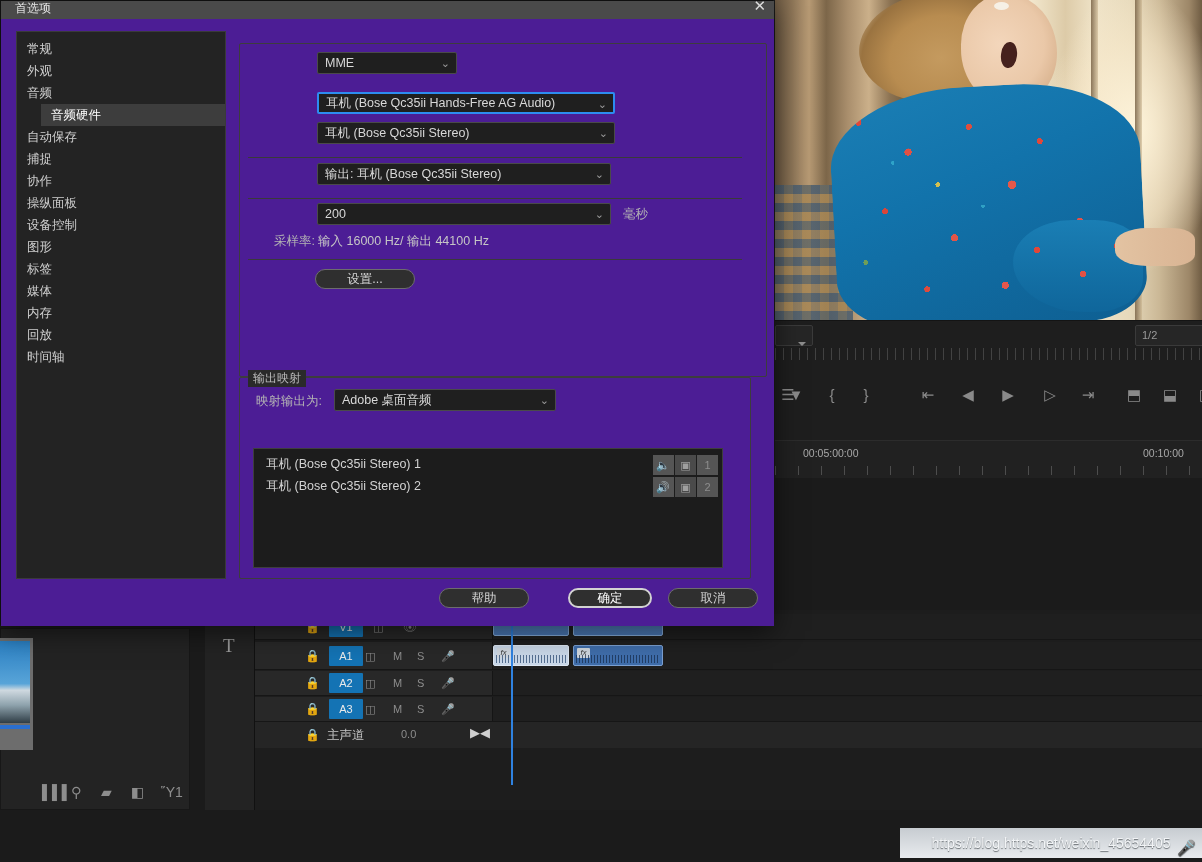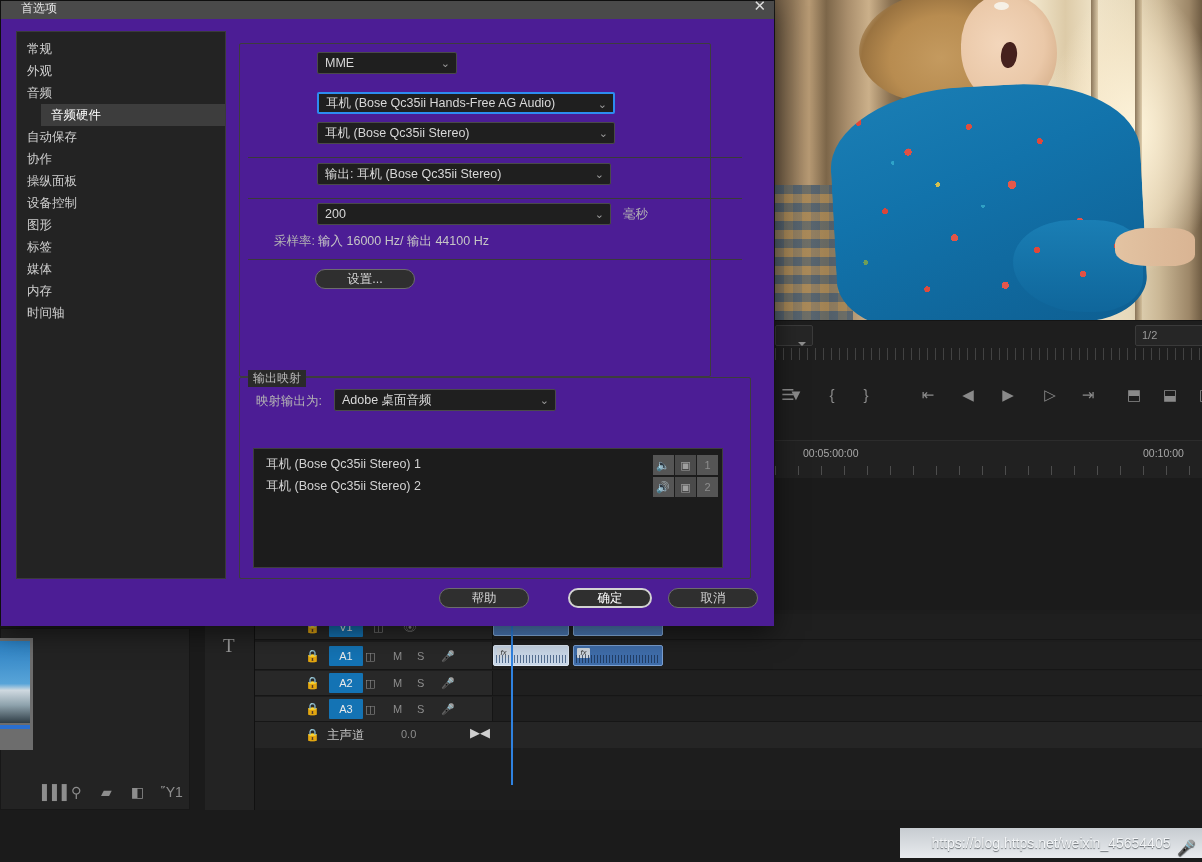--- a/index.html
+++ b/index.html
@@ -148,21 +148,21 @@
   .watermark { position: absolute; right: 0; bottom: 4px; width: 302px; height: 30px;
     background: linear-gradient(180deg,#c7ccd1,#e8ebee);
     color: #f2f4f6; font-size: 14px; line-height: 30px; text-align: center;
     text-shadow: 0 1px 1px rgba(90,95,100,.9); }
   .wm-mic { position: absolute; right: 6px; top: 5px; color: #2b2b2b; font-size: 15px; }
 
   
   .dlg { position: absolute; left: 0; top: 0; width: 773px; height: 625px;
     background: #262626; border: 1px solid #0f0f0f; box-shadow: 0 6px 26px rgba(0,0,0,.6); }
   .dlg-title { position: absolute; left: 0; top: 0; width: 773px; height: 34px;
-    background: #4a4a4a; color: #e3e3e3; font-size: 12px; line-height: 14px; padding-left: 20px; overflow: hidden; }
+    background: #4a4a4a; color: #e3e3e3; font-size: 12px; line-height: 14px; padding-left: 14px; overflow: hidden; }
   .dlg-close { position: absolute; right: 8px; top: -2px; color: #dcdcdc; font-size: 15px; }
   .dlg-body { position: absolute; left: 0; top: 18px; width: 773px; height: 607px; background: #4c1d95; }
 
   .cat-list { position: absolute; left: 15px; top: 12px; width: 210px; height: 548px;
     background: #232323; border: 1px solid #3a3a3a; padding-top: 6px; }
   .cat-item { height: 22px; line-height: 22px; padding-left: 10px; font-size: 12.5px; color: #cfcfcf; }
   .cat-item.active { background: #3d3d3d; color: #ffffff; margin-left: 24px; }
 
   .grp { position: absolute; border: 1px solid #3d3d3d; border-radius: 2px; }
   .grp-lbl { position: absolute; top: -8px; left: 8px; background: #2a2a2a; padding: 0 5px; font-size: 12px; color: #bdbdbd; }
@@ -349,31 +349,33 @@
     </div>
 
     <div class="dlg-body">
 
       <div class="cat-list" id="catlist">
           <div class="cat-item">常规</div>
           <div class="cat-item">外观</div>
           <div class="cat-item">音频</div>
           <div class="cat-item active">音频硬件</div>
           <div class="cat-item">自动保存</div>
+          <div class="cat-item">捕捉</div>
           <div class="cat-item">协作</div>
           <div class="cat-item">操纵面板</div>
           <div class="cat-item">设备控制</div>
           <div class="cat-item">图形</div>
           <div class="cat-item">标签</div>
           <div class="cat-item">媒体</div>
           <div class="cat-item">内存</div>
+          <div class="cat-item">回放</div>
           <div class="cat-item">时间轴</div>
         </div>
 
-      <div class="grp" style="left:238px; top:24px; width:472px; height:334px;">
+      <div class="grp" style="left:238px; top:24px; width:528px; height:334px;">
 
         <div class="frow" style="left:-22px; top:8px; width:228px;">
           <span class="flabel">设备类型:</span>
         </div>
         <div class="fsel" style="left:77px; top:8px; width:140px;">
           <span>MME</span>
           <span class="chev">⌄</span>
         </div>
 
         <div class="frow" style="left:-22px; top:48px; width:228px;">

